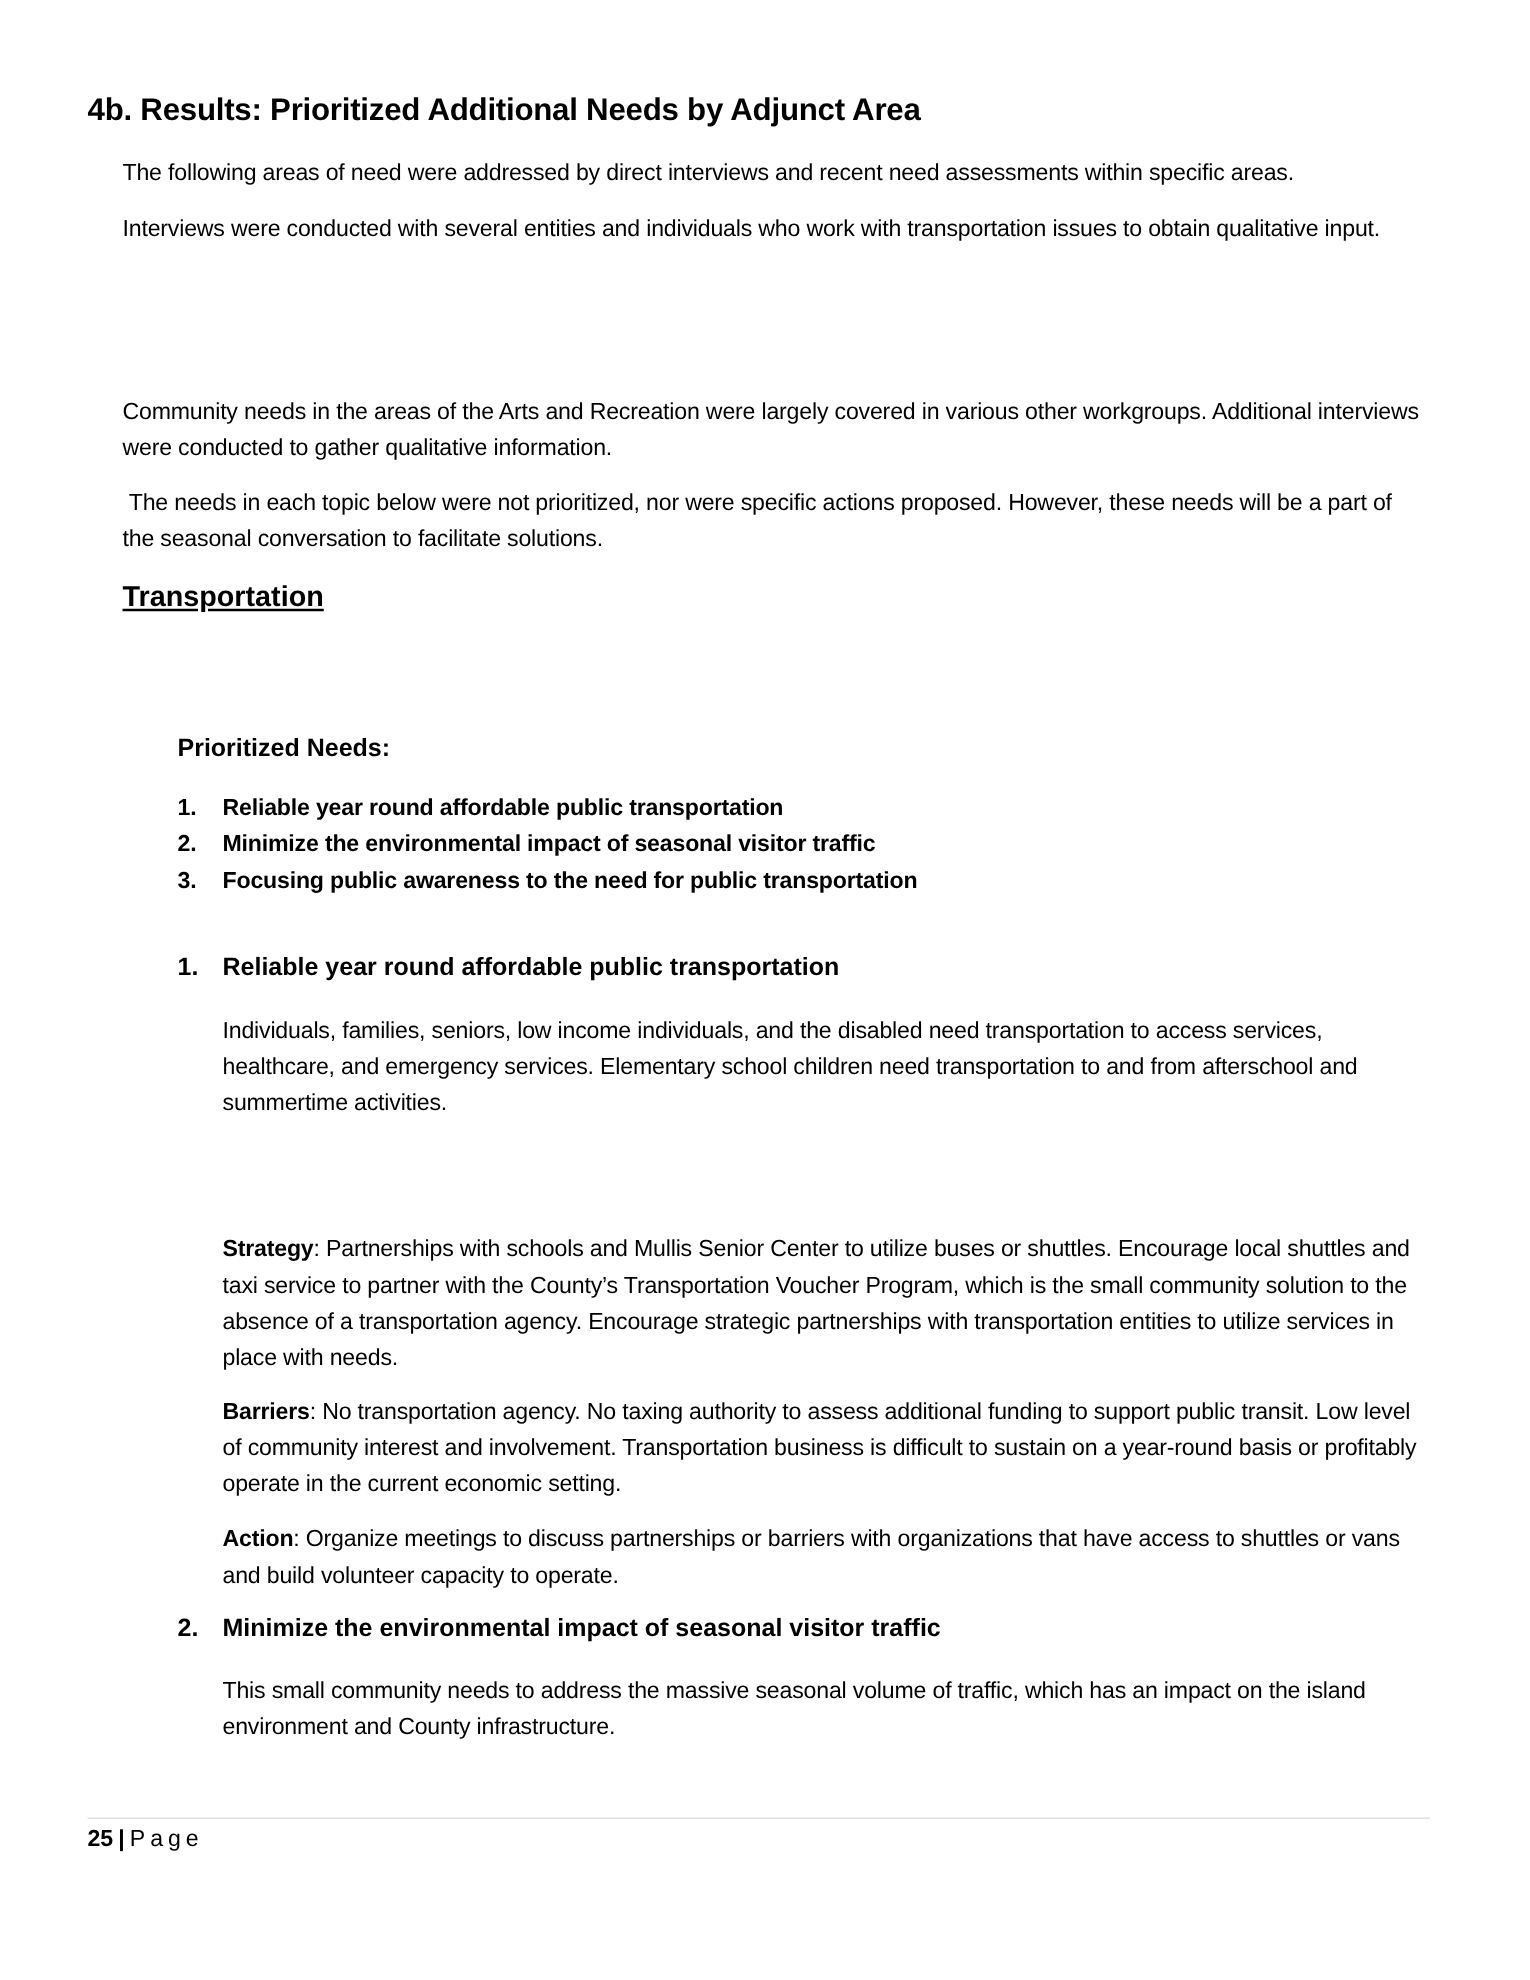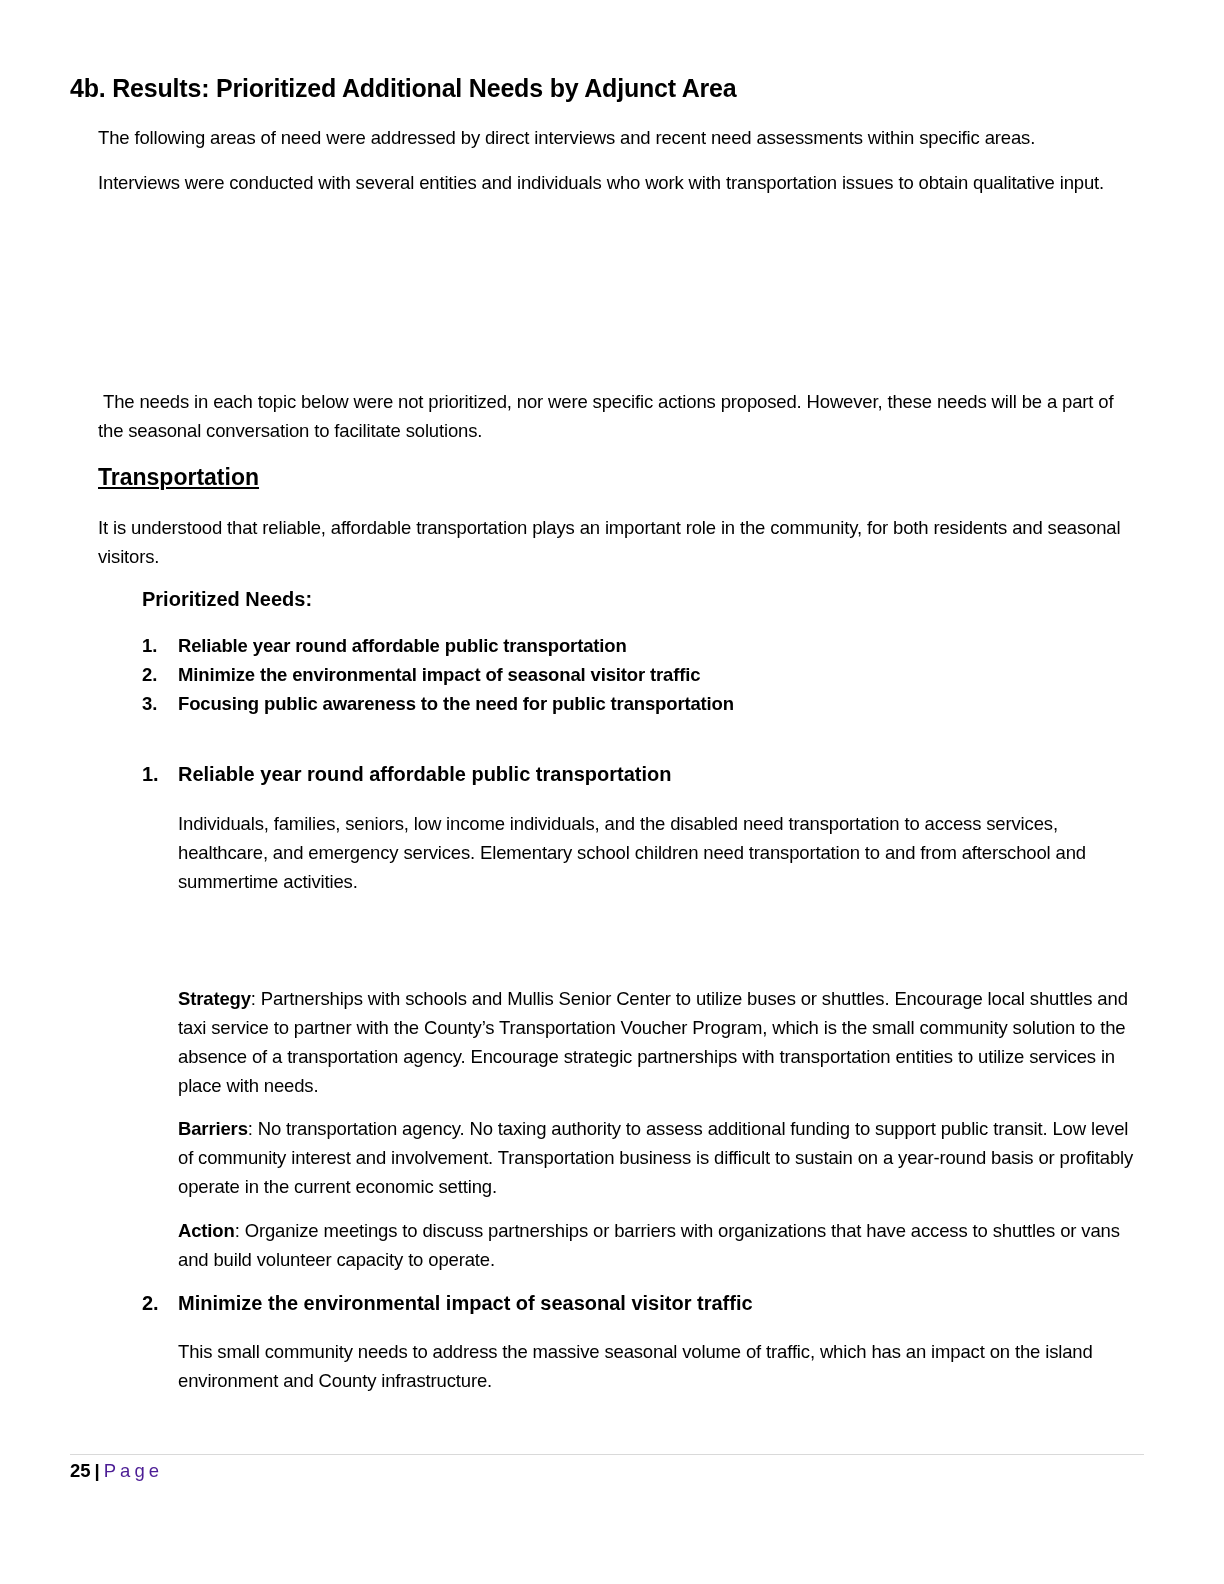--- a/index.html
+++ b/index.html
@@ -12,34 +12,34 @@
   .list { position: absolute; left: 142px; top: 631px; margin: 0; padding: 0; list-style: none; }
   .list li { font-size: 18.5px; line-height: 29px; font-weight: bold; display: flex; letter-spacing: -0.15px; }
   .num { width: 36px; display: inline-block; }
   .sub { position: absolute; left: 142px; font-size: 20px; font-weight: bold; margin: 0; display: flex; }
   .sub .num { width: 36px; }
   .sp { position: absolute; left: 178px; width: 965px; font-size: 18.5px; line-height: 29px; margin: 0; letter-spacing: -0.15px; }
   .footer-line { position: absolute; left: 70px; top: 1454px; width: 1074px; height: 1px; background: #d9d9d9; }
   .footer { position: absolute; left: 70px; top: 1460px; font-size: 18.5px; }
   .footer .pg { font-weight: bold; }
   .footer .sep { font-weight: bold; margin: 0 4px; }
-  .footer .pl { color: #4c1d95; letter-spacing: 4px; }
+  .footer .pl { color: #000000; letter-spacing: 4px; }
 </style>
 </head>
 <body>
 
 <div class="page">
   <h1 class="title">4b. Results:  Prioritized Additional Needs by Adjunct Area</h1>
 
   <p class="p" style="top:123px">The following areas of need were addressed by direct interviews and recent need assessments within specific areas.</p>
   <p class="p" style="top:168px">Interviews were conducted with several entities and individuals who work with transportation issues to obtain qualitative input.</p>
+  <p class="p" style="top:314px">Community needs in the areas of the Arts and Recreation were largely covered in various other workgroups. Additional interviews were conducted to gather qualitative information.</p>
   <p class="p" style="top:387px; white-space:pre-wrap"> The needs in each topic below were not prioritized, nor were specific actions proposed. However, these needs will be a part of the seasonal conversation to facilitate solutions.</p>
 
   <h2 class="h2">Transportation</h2>
-  <p class="p" style="top:513px">It is understood that reliable, affordable transportation plays an important role in the community, for both residents and seasonal visitors.</p>
 
   <p class="pn">Prioritized Needs:</p>
   <ol class="list">
     <li>
         <span class="num">1.</span>
         <span>Reliable year round affordable public transportation</span>
       </li>
     <li>
         <span class="num">2.</span>
         <span>Minimize the environmental impact of seasonal visitor traffic</span>

